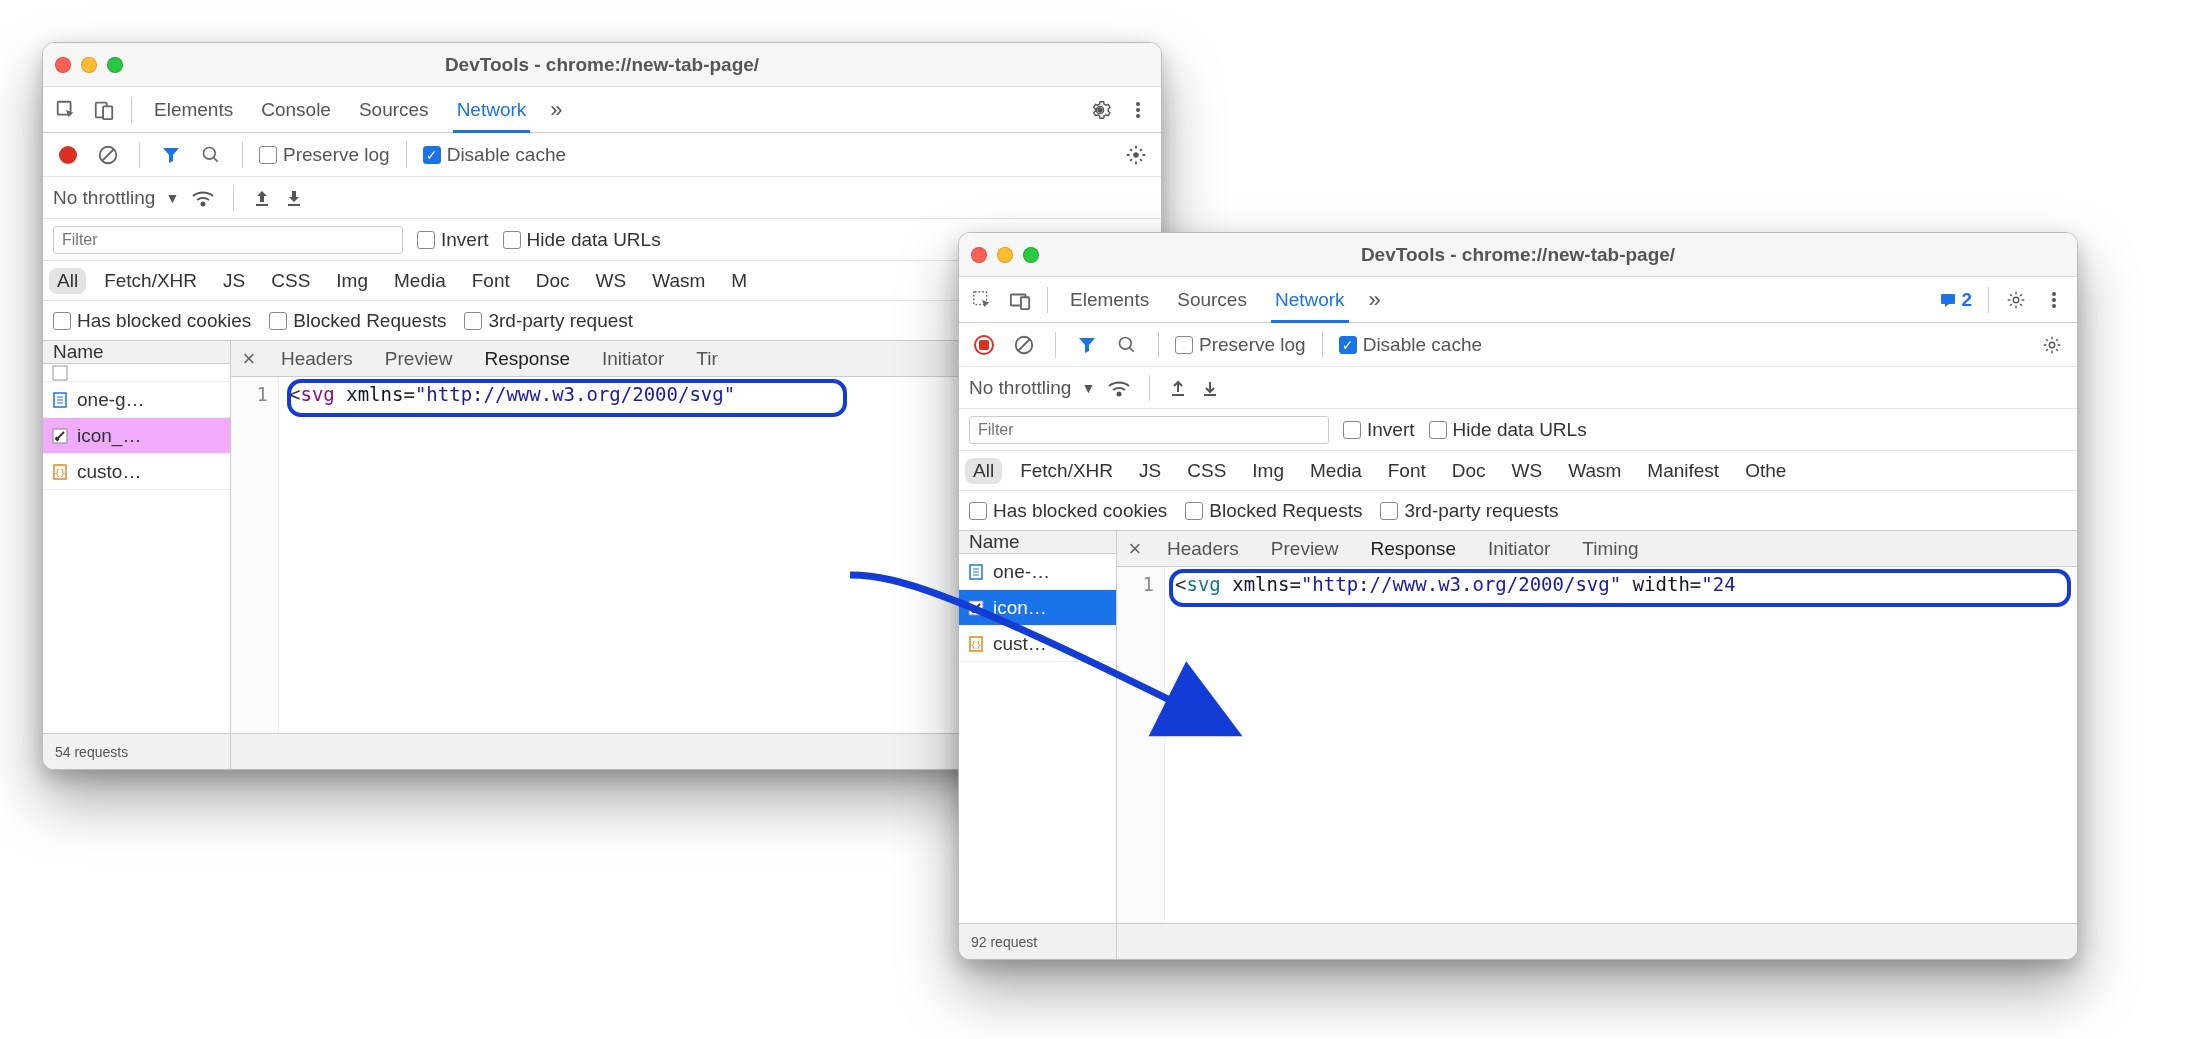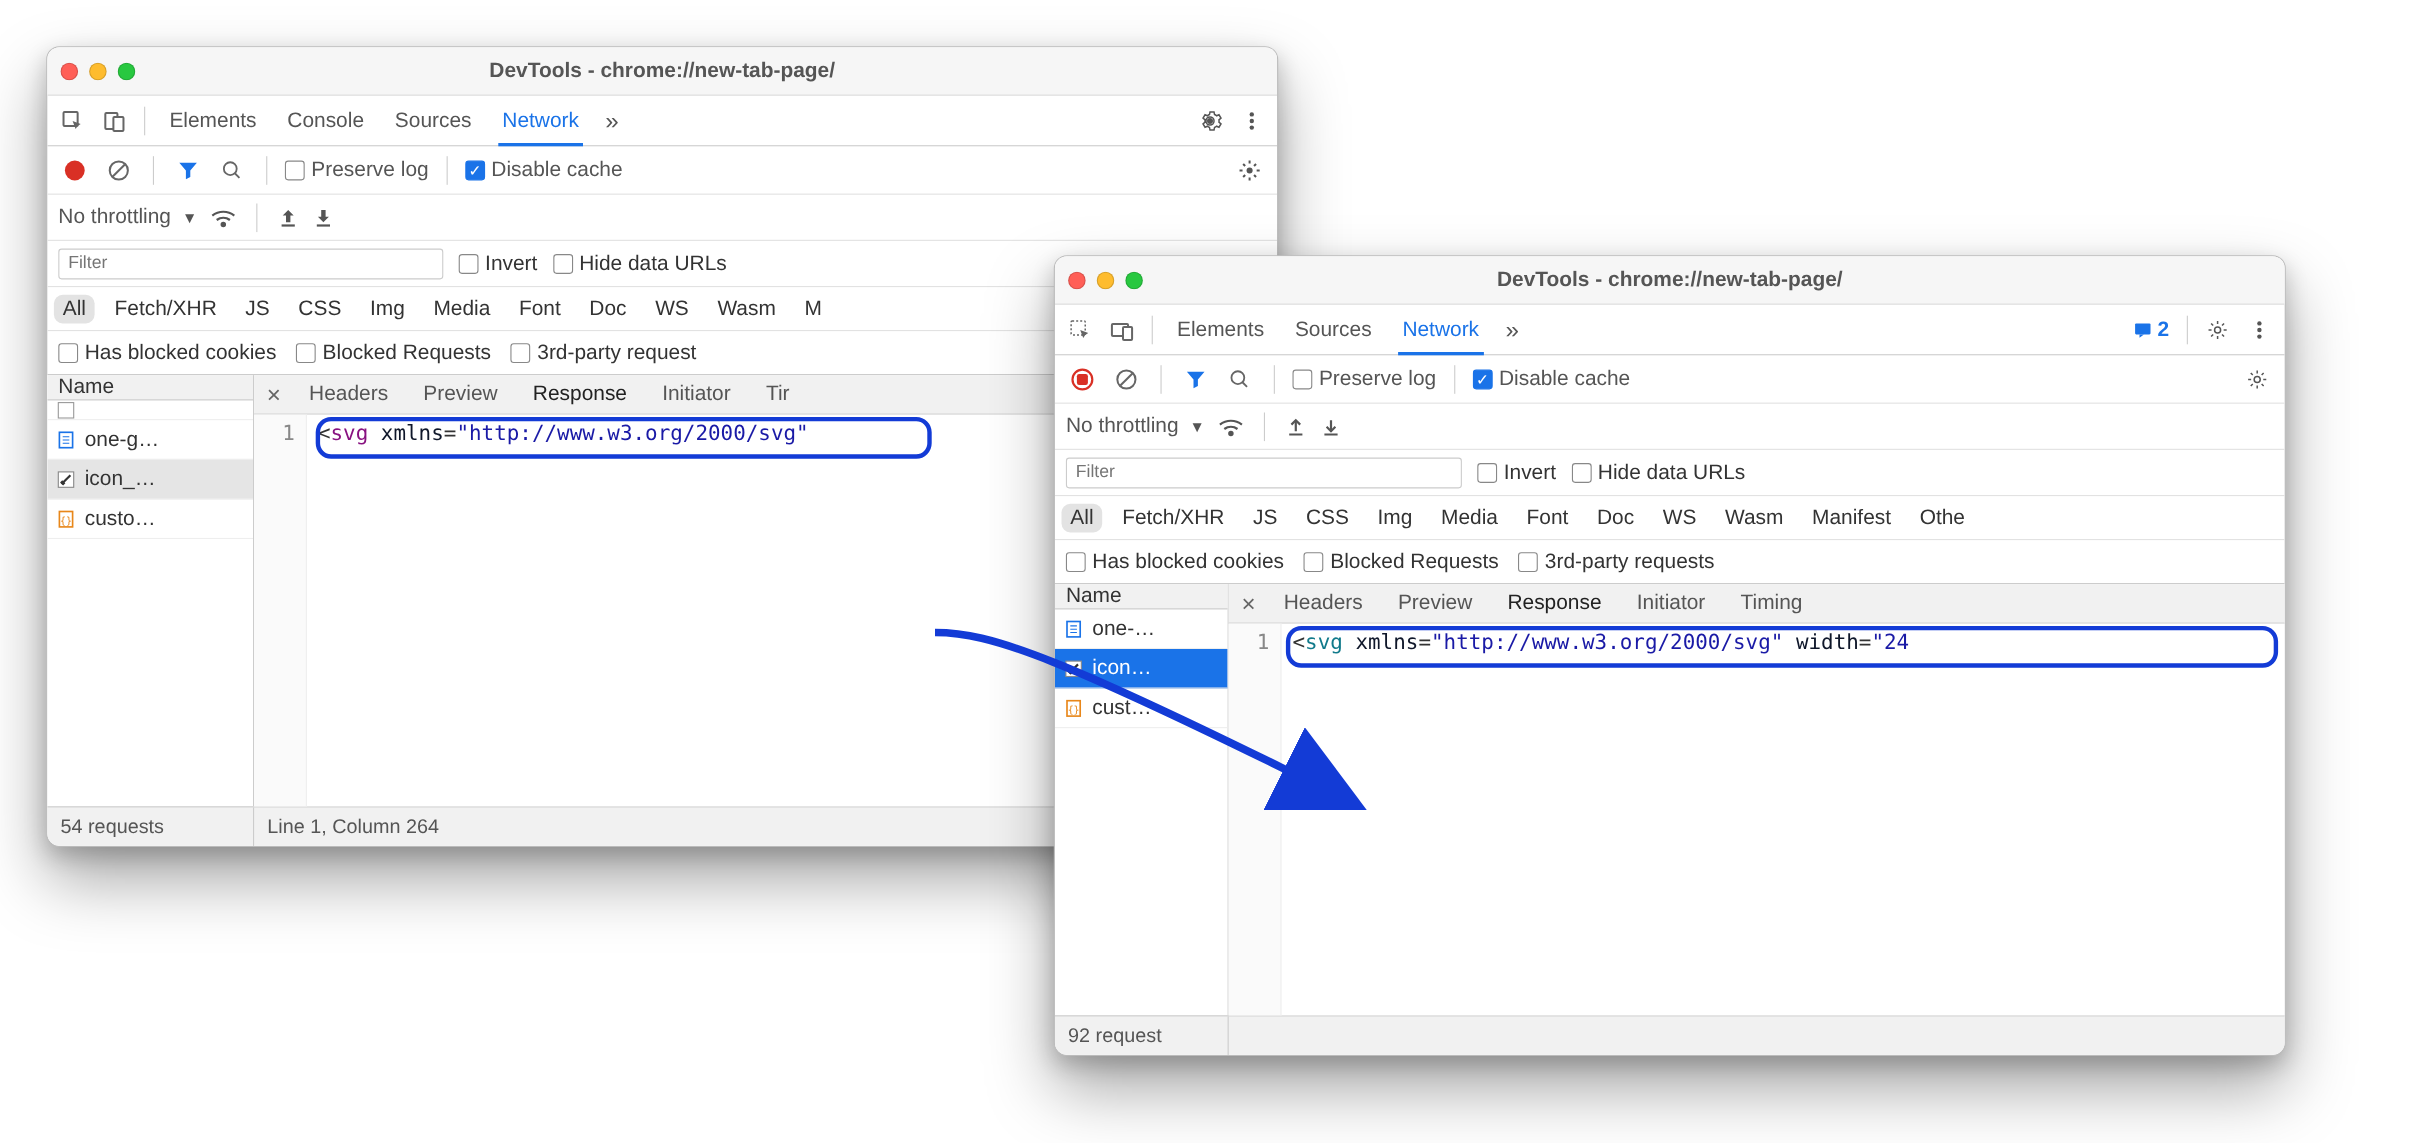--- a/index.html
+++ b/index.html
@@ -102,21 +102,21 @@
   .reqgrid {
     flex:1; min-height:0; display:grid; grid-template-columns: var(--namecol) 1fr;
   }
   .namecol { border-right:1px solid #ccc; display:flex; flex-direction:column; background:#fff; }
   .namehdr { height:23px; display:flex; align-items:center; padding:0 10px; border-bottom:1px solid #ccc; color:#333; background:#f1f1f1; font-weight:400; }
   .namelist { flex:1; overflow:hidden; }
   .namerow {
     height:36px; display:flex; align-items:center; gap:8px; padding:0 8px;
     border-bottom:1px solid #eee; cursor:pointer; white-space:nowrap; overflow:hidden;
   }
-  .namerow.selected-grey { background:#e5e5e5; }
+  .namerow.selected-grey { background:#f0abfc; }
   .namerow.selected-blue { background:#1a73e8; color:#fff; }
   .fileicon { width:18px; height:18px; flex:0 0 18px; }
   .detailhdr {
     height:36px; display:flex; align-items:center; gap:4px; border-bottom:1px solid #ccc;
     background:#f1f1f1; padding:0 4px; overflow:hidden;
   }
   .closex { width:28px; text-align:center; font-size:22px; color:#666; cursor:pointer; }
   .dtab { padding: 0 14px; height:100%; display:flex; align-items:center; color:#555; cursor:pointer; position:relative; }
   .dtab.active { color:#222; font-weight:500; }
   .respbody {
@@ -128,21 +128,21 @@
   .bubble {
     position:absolute; border:4px solid #133bd6; border-radius:14px;
     pointer-events:none;
   }
   .tok-tag { color:#881280; }
   .tok-attr { color:#0f172a; }
   .tok-str { color:#1a1aa6; }
   .tok-tag2 { color:#117a8b; }
   .statusbar {
     height:36px; display:grid; grid-template-columns: var(--namecol) 1fr;
-    background:#f1f1f1; border-top:1px solid #ccc; font-size:18px; color:#555;
+    background:#f1f1f1; border-top:1px solid #ccc; font-size:14px; color:#555;
   }
   .statusbar > div { display:flex; align-items:center; padding:0 12px; }
   .statusbar > div:first-child { border-right:1px solid #ccc; }
   svg { display:block; }
   .badge {
     display:flex; align-items:center; gap:4px; background:#fff;
     border:0; color:#1a73e8; font-weight:600; padding:0 6px;
   }
   .arrow {
     position:absolute; pointer-events:none;
@@ -354,21 +354,20 @@
         <div class="code">
           &lt;<span class="tok-tag">svg</span>&nbsp;<span class="tok-attr">xmlns</span>=<span class="tok-str">"http://www.w3.org/2000/svg"</span>
         </div>
         <div class="bubble" style="left:56px; top:2px; width:560px; height:38px;"></div>
       </div>
     </div>
   </div>
 
   <div class="statusbar">
     <div>54 requests</div>
-    <div>Line 1, Column 264</div>
   </div>
 </div>
 
 <div class="window" style="left:958px; top:232px; width:1120px; height:728px; --namecol:158px;">
   <div class="titlebar">
     <div class="traffic">
       <div class="dot red"></div>
       <div class="dot yellow"></div>
       <div class="dot green"></div>
     </div>

